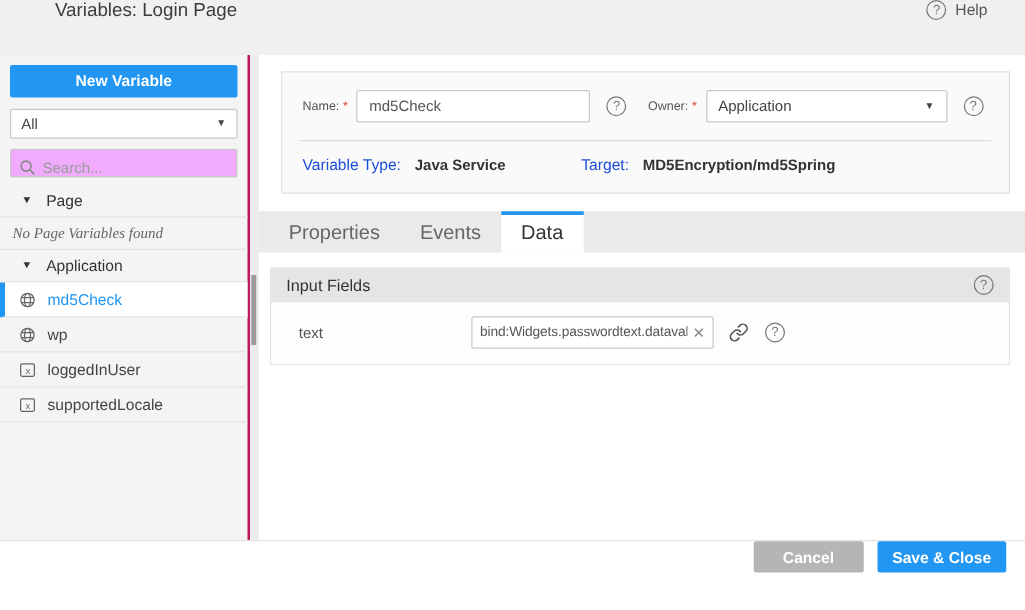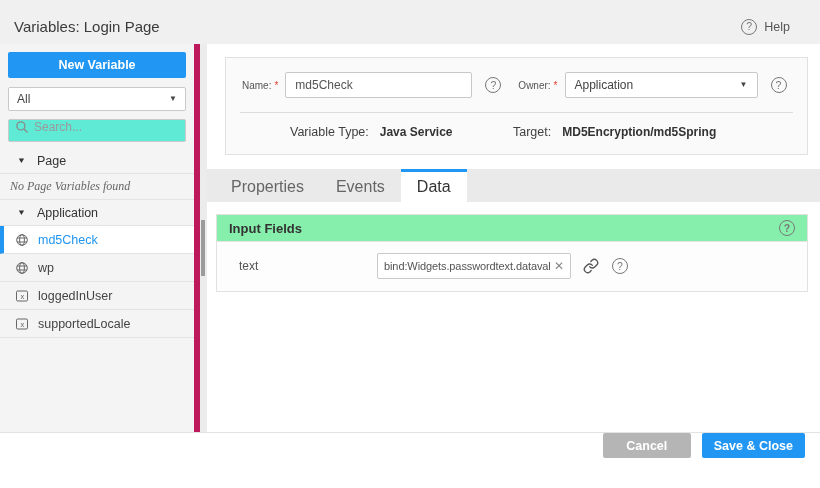--- a/index.html
+++ b/index.html
@@ -2,36 +2,36 @@
 <html><head>
 <meta charset="utf-8">
 <style>
   :root { --accent:#2196f3; }
   * { margin:0; padding:0; box-sizing:border-box; }
   html,body { background:#e9e9e9; }
   body { font-family:"Liberation Sans", sans-serif; }
   .window { position:relative; width:820px; height:488px; background:#fff; overflow:hidden; }
 
   
-  .titlebar { position:absolute; top:0; left:0; right:0; height:53px; background:#f0f0f0; display:flex; align-items:center; }
+  .titlebar { position:absolute; top:0; left:0; right:0; height:53px; background:#f0f0f0; display:flex; align-items:flex-start;padding-left:30px; }
   .title { margin-left:14px; font-size:15px; color:#3b3b3b; }
   .help { margin-left:auto; margin-right:30px; display:flex; align-items:center; gap:7px; color:#555; font-size:12.5px; cursor:pointer; }
 
   .qmark { width:16px; height:16px; border:1px solid #787878; border-radius:50%; display:inline-flex; align-items:center; justify-content:center; font-size:10.5px; color:#787878; flex:none; cursor:pointer; line-height:1; }
 
   
   .body { position:absolute; top:44px; bottom:56px; left:0; right:0; display:flex; }
 
   
-  .sidebar { width:200px; background:#f4f4f4; border-right:6px solid #be185d; padding-top:8px; flex:none; }
+  .sidebar { width:200px; background:#f4f4f4; border-right:2px solid #be185d; padding-top:8px; flex:none; }
   .side-controls { padding:0 8px; }
   .btn-new { display:block; width:100%; height:26px; background:var(--accent); color:#fff; font-weight:bold; font-size:12.5px; border:none; border-radius:2px; cursor:pointer; font-family:inherit; }
   .side-select { margin-top:9px; height:24px; background:#fff; border:1px solid #c9c9c9; border-radius:2px; display:flex; align-items:center; padding:0 8px; font-size:12px; color:#444; cursor:pointer; }
   .caret { margin-left:auto; font-size:8px; color:#444; line-height:1; }
-  .side-search { margin-top:8px; height:23px; background:#5eead4; border:1px solid #c9c9c9; border-radius:2px; display:flex; align-items:flex-start; padding:0 6px; gap:5px; }
+  .side-search { margin-top:8px; height:23px; background:#f0abfc; border:1px solid #c9c9c9; border-radius:2px; display:flex; align-items:flex-end; padding:0 6px; gap:5px; }
   .side-search input { border:none; outline:none; background:transparent; font-size:12px; color:#333; width:100%; font-family:inherit; }
   .side-search input::placeholder { color:#9a9a9a; }
 
   .tree { margin-top:6px; }
   .tree-row { display:flex; align-items:center; border-bottom:1px solid #e3e3e3; font-size:12.5px; }
   .tree-header { height:26px; padding-left:17px; gap:11px; color:#333; cursor:pointer; }
   .tree-caret { font-size:9px; color:#333; line-height:1; transform:scaleY(.9); }
   .tree-empty { height:26px; padding-left:10px; font-style:italic; color:#666; font-size:12px;font-family:Liberation Serif, serif; }
   .tree-item { height:28px; padding-left:15px; gap:9px; color:#444; cursor:pointer; }
   .tree-item.selected { background:#fff; border-left:4px solid var(--accent); padding-left:11px; color:var(--accent); }
@@ -48,31 +48,31 @@
   .flabel { font-size:10px; color:#555; white-space:nowrap; }
   .req { color:#e53935; margin-left:3px; }
   .text-input { margin-left:7px; width:187px; height:26px; border:1px solid #c9c9c9; border-radius:2px; background:#fff; font-size:12px; color:#555; padding:0 9px; font-family:inherit; outline:none; }
   .form-row1 .qmark { margin-left:13px; }
   .owner-label { margin-left:17px; }
   .form-select { margin-left:7px; width:193px; height:26px; border:1px solid #c9c9c9; border-radius:2px; background:#fff; display:flex; align-items:center; padding:0 9px; font-size:12px; color:#444; cursor:pointer; }
   .panel-divider { border-top:1px solid #dcdcdc; margin:0 14px; }
   .form-row2 { display:flex; align-items:center; padding:12px 16px 15px; font-size:12.5px; }
   .meta-group { display:flex; align-items:center; gap:11px; }
   .meta-group.first { width:223px; flex:none; }
-  .meta-label { color:#404040; white-space:nowrap;margin-left:48px; }
+  .meta-label { color:#1d4ed8; white-space:nowrap; }
   .meta-value { color:#333; font-weight:bold; font-size:12px; white-space:nowrap; }
 
   
   .tabbar { margin-top:14px; height:33px; background:#eaeaea; display:flex; padding-left:8px; }
   .tab { padding:0 16px; display:flex; align-items:center; font-size:16px; color:#666; cursor:pointer; border-top:3px solid transparent; }
   .tab.active { background:#fff; border-top-color:var(--accent); color:#333; }
 
   
   .section-panel { margin:12px 12px 0 9px; border:1px solid #e1e1e1; }
-  .section-header { height:27px; background:#86efac; border-bottom:1px solid #e3e3e3; display:flex; align-items:center; padding:0 12px; font-size:13px; color:#333;font-weight:bold; }
+  .section-header { height:27px; background:#e5e5e5; border-bottom:1px solid #e3e3e3; display:flex; align-items:center; padding:0 12px; font-size:13px; color:#333; }
   .section-header .qmark { margin-left:auto; }
   .section-body { background:#fdfdfd; padding:11px 12px 12px; }
   .field-row { display:flex; align-items:center; }
   .field-label { width:148px; flex:none; font-size:12px; color:#555; padding-left:10px; }
   .bind-input { width:194px; height:26px; border:1px solid #c9c9c9; border-radius:2px; background:#fff; display:flex; align-items:center; padding:0 6px; gap:4px; flex:none; }
   .bind-text { font-size:11px; color:#555; white-space:nowrap; overflow:hidden; flex:1; letter-spacing:-0.1px; }
   .clear-x { font-size:12px; color:#888; cursor:pointer; flex:none; line-height:1; }
   .link-btn { margin-left:12px; color:#555; cursor:pointer; display:flex; }
   .field-row .qmark { margin-left:13px; }
 

